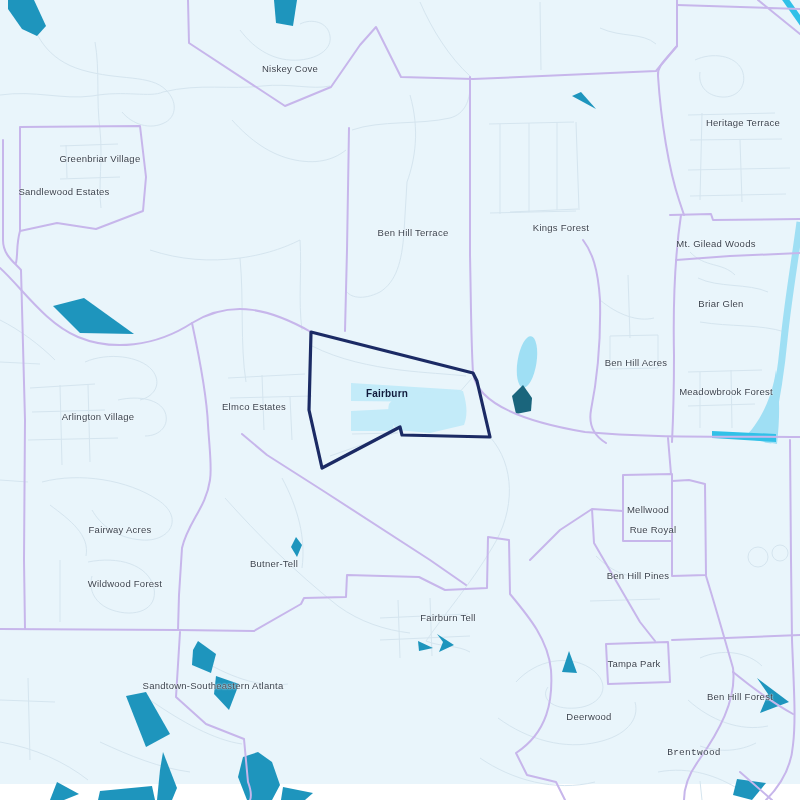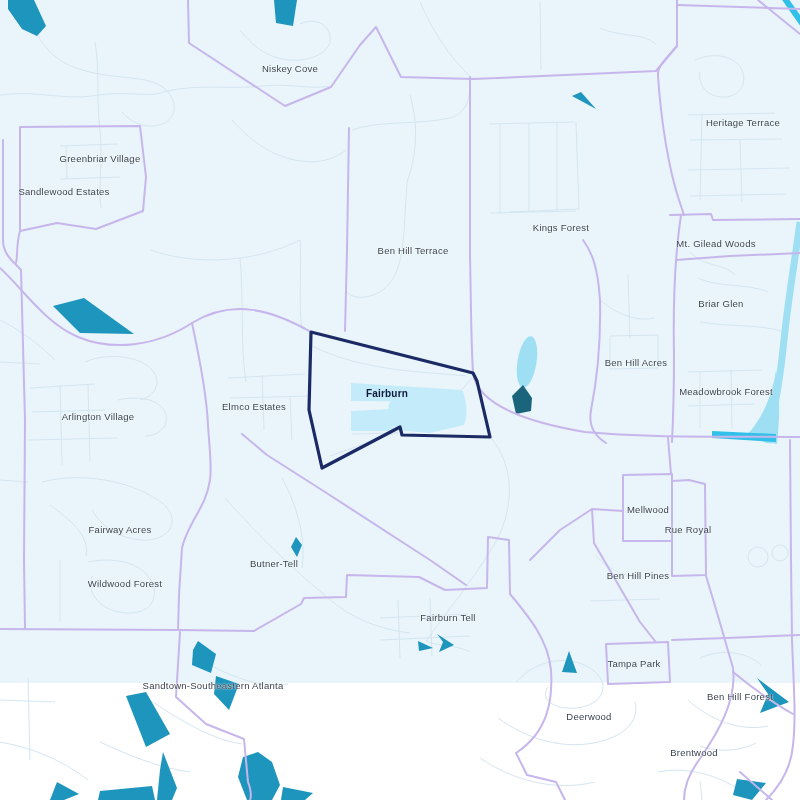--- a/index.html
+++ b/index.html
@@ -1,17 +1,17 @@
 <!DOCTYPE html>
 <html style="--background: #e9f5fb; --road_thin: #d5e5ef; --boundary_purple: #c7b6eb; --boundary_selected: #1b2a64; --park_teal: #1e95bd; --park_dark_teal: #1a657c; --water_light: #9fdff4; --water_bright: #31c1e8; --highlight_cyan: #c3ebf9; --label_color: #3a4450; --selected_label_color: #101a3c;"><head>
 <meta charset="utf-8">
 <style>
   html,body{margin:0;padding:0;width:800px;height:800px;overflow:hidden;
     font-family:"Liberation Sans",sans-serif;}
-  .map{position:relative;width:800px;height:683px;background:var(--background);cursor:grab;}
+  .map{position:relative;width:800px;height:784px;background:var(--background);cursor:grab;}
   .map svg{position:absolute;top:0;left:0;}
   .road{stroke:var(--road_thin);stroke-width:1;fill:none;}
   .boundary{stroke:var(--boundary_purple);stroke-width:2;fill:none;
     stroke-linecap:round;stroke-linejoin:round;}
   .park{fill:var(--park_teal);stroke:none;}
   .park-dark{fill:var(--park_dark_teal);stroke:none;}
   .water{fill:var(--water_light);stroke:none;}
   .water-line{stroke:var(--water_light);stroke-width:7;fill:none;}
   .water-bright{fill:var(--water_bright);stroke:none;}
   .water-bright-line{stroke:var(--water_bright);stroke-width:6;fill:none;}
@@ -106,36 +106,36 @@
       <path class="highlight" d="M 351,411 L 391,409 L 394,431 L 351,431 Z"></path>
     </g>
 
     <path class="selected-boundary" d="M 311,332 L 473,373 L 477,381 L 490,437 L 402,435 L 400,427 L 322,468 L 309,410 Z"></path>
   </svg>
 
   <div class="labels">
       <span class="place-label" style="left: 290px; top: 68px;">Niskey Cove</span>
       <span class="place-label" style="left: 100px; top: 158px;">Greenbriar Village</span>
       <span class="place-label" style="left: 64px; top: 191px;">Sandlewood Estates</span>
-      <span class="place-label" style="left: 413px; top: 250px;">Ben Hill Terrace</span>
+      <span class="place-label" style="left: 413px; top: 232px;">Ben Hill Terrace</span>
       <span class="place-label" style="left: 561px; top: 227px;">Kings Forest</span>
       <span class="place-label" style="left: 743px; top: 122px;">Heritage Terrace</span>
       <span class="place-label" style="left: 716px; top: 243px;">Mt. Gilead Woods</span>
       <span class="place-label" style="left: 721px; top: 303px;">Briar Glen</span>
       <span class="place-label" style="left: 636px; top: 362px;">Ben Hill Acres</span>
       <span class="place-label" style="left: 726px; top: 391px;">Meadowbrook Forest</span>
       <span class="place-label" style="left: 98px; top: 416px;">Arlington Village</span>
       <span class="place-label" style="left: 254px; top: 406px;">Elmco Estates</span>
       <span class="place-label selected" style="left: 387px; top: 393px;">Fairburn</span>
       <span class="place-label" style="left: 648px; top: 509px;">Mellwood</span>
-      <span class="place-label" style="left: 688px; top: 529px; text-align: center;">Rue Royal</span>
+      <span class="place-label" style="left: 653px; top: 529px; text-align: center;">Rue Royal</span>
       <span class="place-label" style="left: 120px; top: 529px;">Fairway Acres</span>
       <span class="place-label" style="left: 125px; top: 583px;">Wildwood Forest</span>
       <span class="place-label" style="left: 258px; top: 563px; margin-left: 16px;">Butner-Tell</span>
       <span class="place-label" style="left: 638px; top: 575px;">Ben Hill Pines</span>
       <span class="place-label" style="left: 448px; top: 617px;">Fairburn Tell</span>
       <span class="place-label" style="left: 213px; top: 685px;">Sandtown-Southeastern Atlanta</span>
       <span class="place-label" style="left: 634px; top: 663px;">Tampa Park</span>
       <span class="place-label" style="left: 589px; top: 716px;">Deerwood</span>
       <span class="place-label" style="left: 740px; top: 696px;">Ben Hill Forest</span>
-      <span class="place-label" style="left: 694px; top: 752px;">Brentwood</span>
+      <span class="place-label" style="left: 694px; top: 752px; font-family: Liberation Mono, monospace;">Brentwood</span>
     </div>
 </div>
 
 </body></html>

